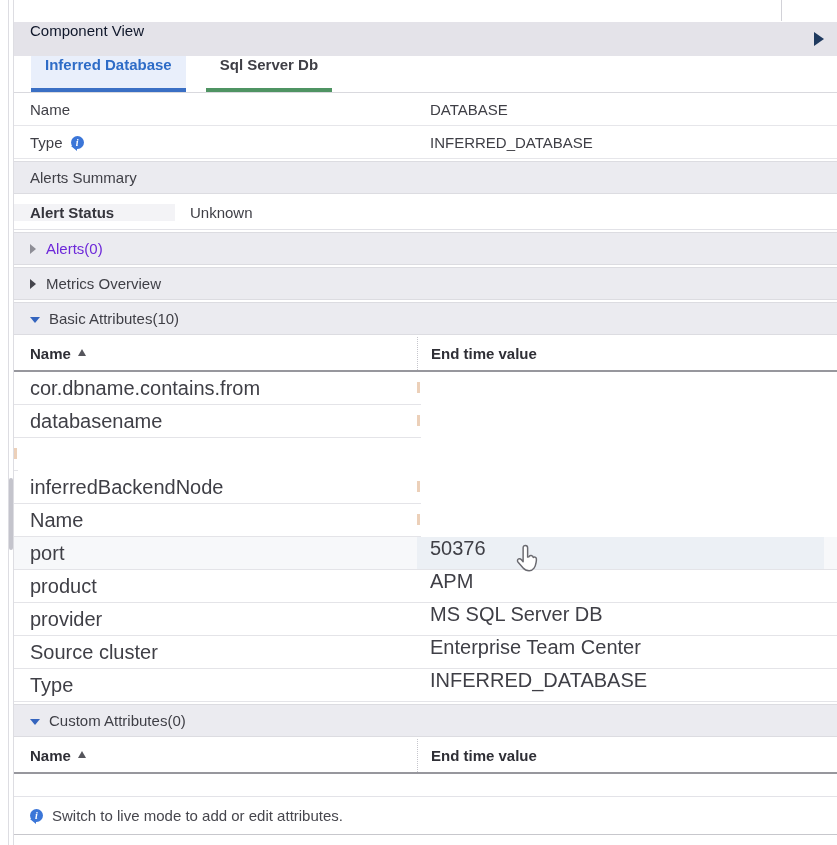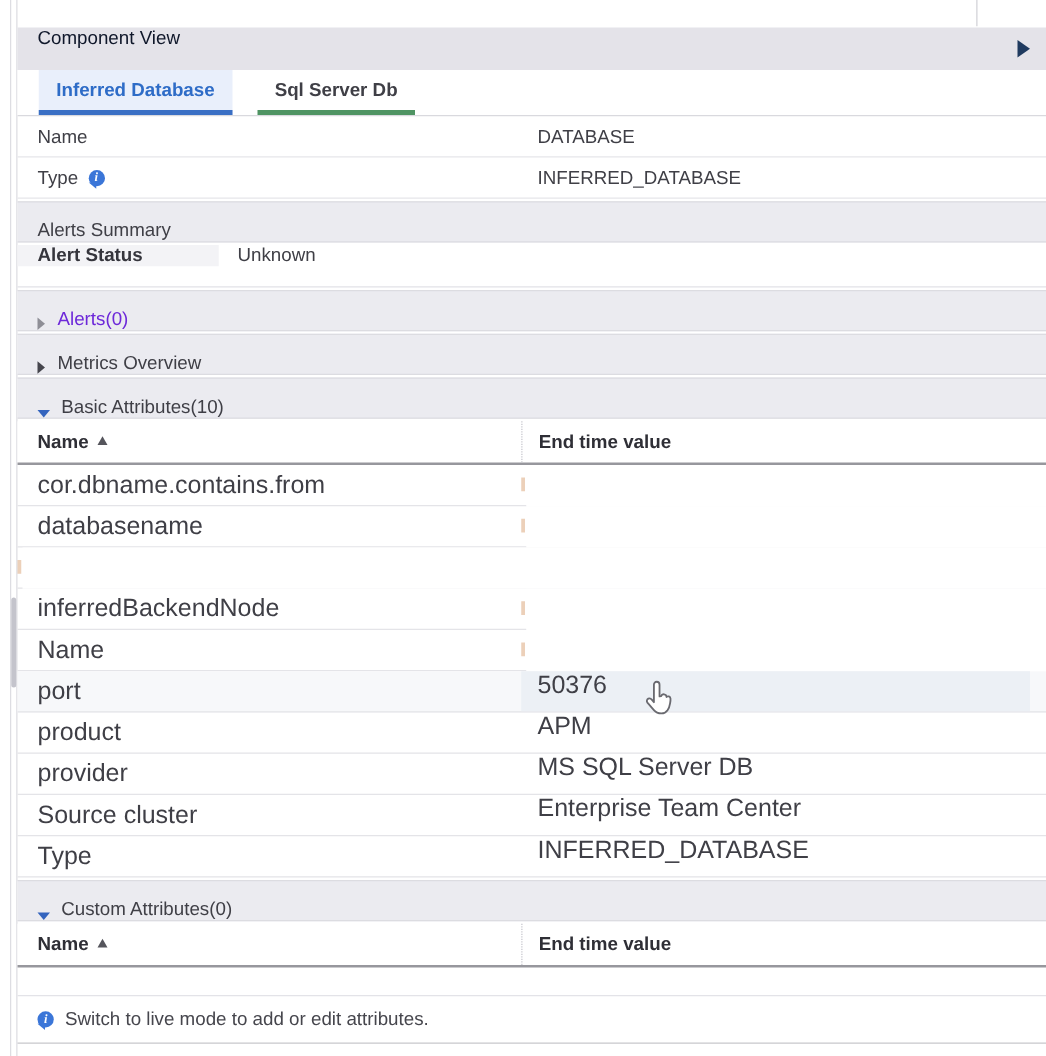--- a/index.html
+++ b/index.html
@@ -23,48 +23,48 @@
     height:34px;background:#e4e3e9;display:flex;align-items:flex-start;
     padding-left:16px;font-size:15px;color:#0f172a;position:relative;
   }
   .expand-arrow{
     position:absolute;right:13px;top:10px;width:0;height:0;cursor:pointer;
     border-left:10px solid #1f3a5f;border-top:7px solid transparent;border-bottom:7px solid transparent;
   }
 
   
   .tabs{height:36px;display:flex;align-items:stretch;padding-left:17px;border-bottom:1px solid #d9d9de;background:#fff;}
-  .tab{display:flex;align-items:center;padding:0 14px;font-size:15px;font-weight:bold;cursor:pointer;box-sizing:border-box;}
+  .tab{display:flex;padding:0 14px;font-size:15px;font-weight:bold;cursor:pointer;box-sizing:border-box;}
   .tab.active{background:#e9effb;color:#2e6cc7;border-bottom:4px solid #3a6fc4;}
   .tab.green{color:#3f3f46;margin-left:20px;border-bottom:4px solid #4f9463;}
 
   
   .info-row{height:32px;border-bottom:1px solid #e6e6ea;display:flex;align-items:center;font-size:15px;}
   .info-label{width:403px;padding-left:16px;box-sizing:border-box;display:flex;align-items:center;}
   .info-value{padding-left:13px;}
 
   
   .info-bubble{width:13px;height:13px;background:#3b76d8;border-radius:50%;position:relative;display:inline-block;flex:none;}
   .info-bubble .i{position:absolute;left:0;top:0;width:13px;height:13px;line-height:13px;text-align:center;
     color:#fff;font-size:10px;font-weight:bold;font-style:italic;font-family:"Liberation Serif",serif;}
   .info-bubble:after{content:"";position:absolute;left:0;bottom:-2px;
     border-style:solid;border-width:5px 0 0 6px;border-color:#3b76d8 transparent transparent transparent;}
   .ml8{margin-left:8px;}
 
   
-  .bar{height:31px;background:#ebebf0;display:flex;align-items:flex-end;padding-left:16px;font-size:15px;
+  .bar{height:31px;background:#ebebf0;display:flex;align-items:center;padding-left:16px;font-size:15px;
     margin:2px 0;border-top:1px solid #dcdce1;border-bottom:1px solid #dcdce1;cursor:pointer;}
   .bar.plain{cursor:default;}
   .tri-right{width:0;height:0;border-left:6px solid #45454d;border-top:5px solid transparent;border-bottom:5px solid transparent;margin-right:10px;flex:none;}
   .tri-down{width:0;height:0;border-top:6px solid #3464be;border-left:5px solid transparent;border-right:5px solid transparent;margin-right:9px;margin-top:2px;flex:none;}
   .disabled-text{color:#6d28d9;}
   .bar .tri-right.dim{border-left-color:#8e8e96;}
 
   
-  .status-row{height:33px;border-bottom:1px solid #e2e2e7;display:flex;align-items:flex-start;font-size:15px;}
+  .status-row{height:33px;border-bottom:1px solid #e2e2e7;display:flex;align-items:center;font-size:15px;}
   .status-label{width:161px;background:#f3f3f6;display:flex;align-items:center;padding-left:16px;font-weight:bold;box-sizing:border-box;color:#35353c;}
   .status-value{display:flex;align-items:center;padding-left:15px;}
 
   
   .thead{height:33px;border-bottom:2px solid #97979d;display:flex;align-items:stretch;font-size:15px;font-weight:bold;color:#2f2f36;background:#fff;}
   .th-name{width:403px;padding-left:16px;box-sizing:border-box;display:flex;align-items:center;cursor:pointer;}
   .th-value{display:flex;align-items:center;padding-left:13px;border-left:1px dotted #c6c6cd;}
   .sort-asc{width:0;height:0;border-bottom:7px solid #55555c;border-left:4.5px solid transparent;border-right:4.5px solid transparent;margin-left:7px;margin-bottom:2px;}
 
   .attr-row{height:32px;border-bottom:1px solid #e4e4e8;display:flex;align-items:stretch;font-size:20px;cursor:default;}

